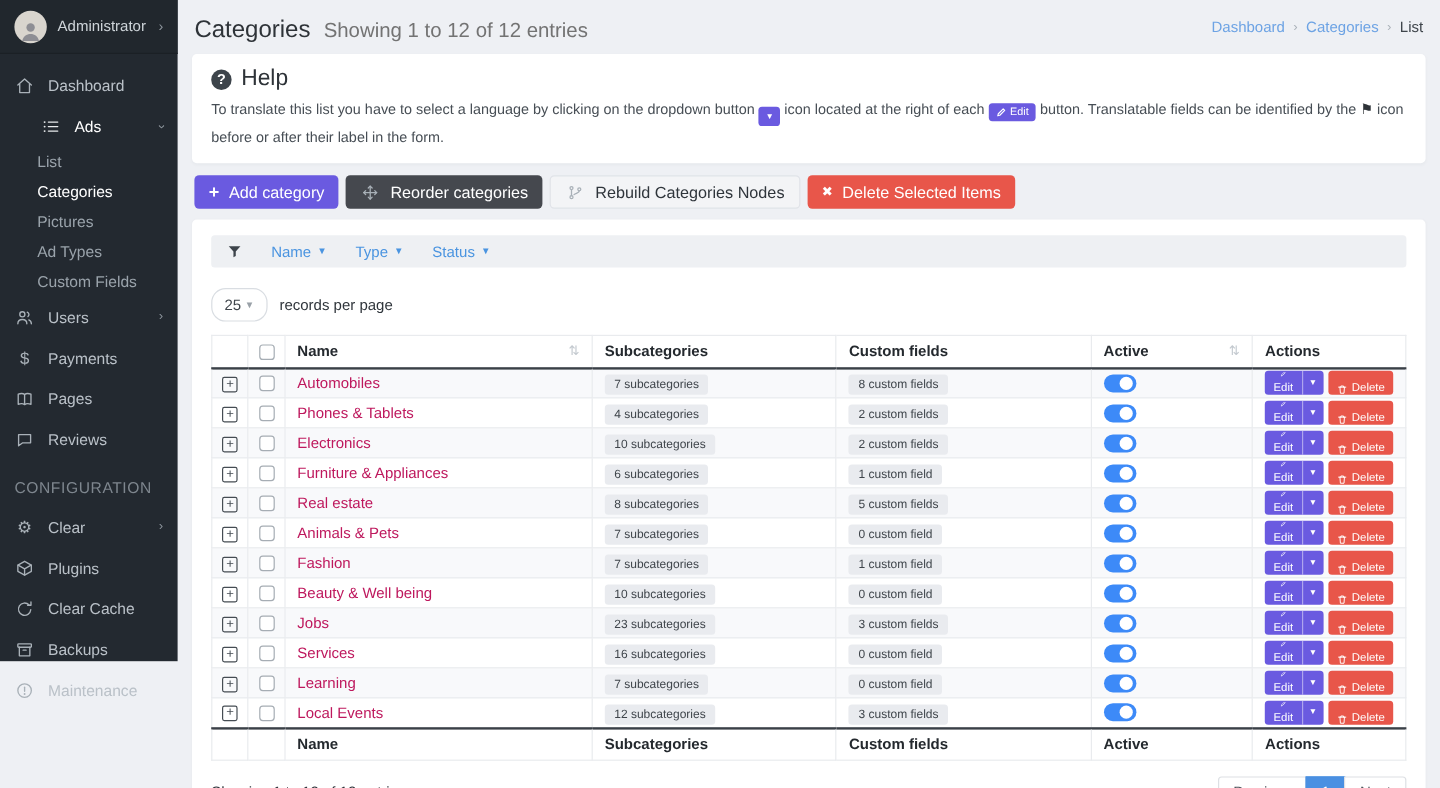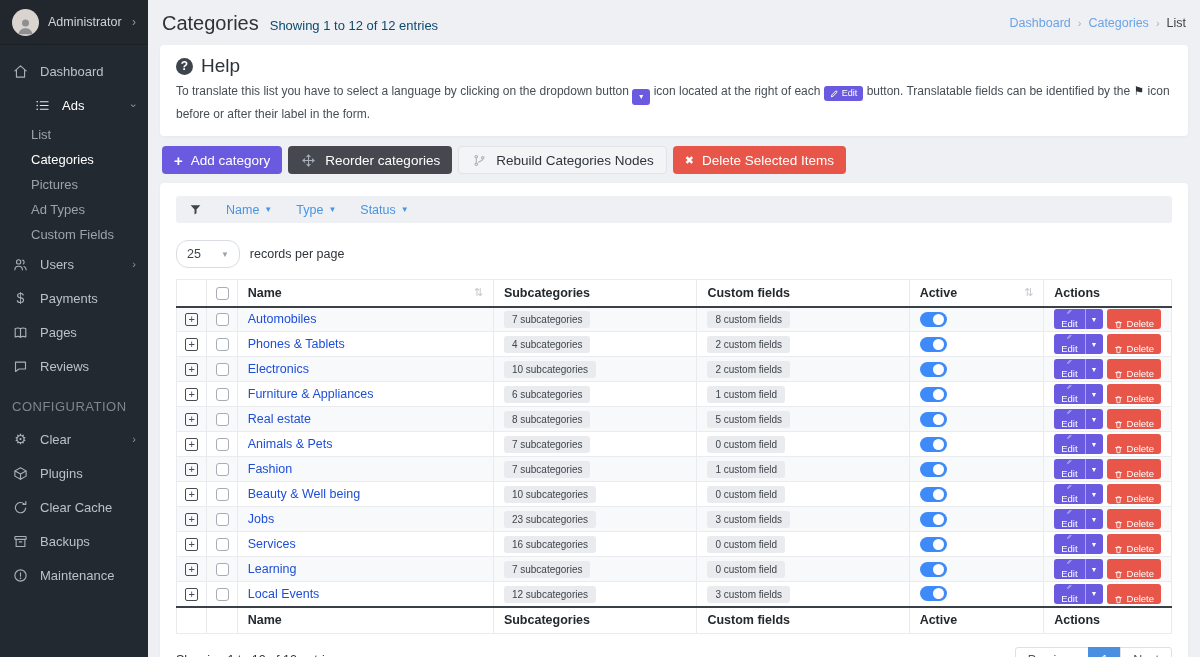--- a/index.html
+++ b/index.html
@@ -5,21 +5,21 @@
   * { box-sizing: border-box; }
   html,body { margin:0; padding:0; }
   body {
     width:1200px; height:657px; overflow:hidden;
     font-family:"Liberation Sans","DejaVu Sans",sans-serif;
     font-size:13px; color:#374046; background:#eef0f4;
   }
   .app { display:flex; width:100%; height:100%; }
 
   
-  .sidebar { width:148px; min-width:148px; background:#232930; color:#bac1c8; height:657px; }
+  .sidebar { width:148px; min-width:148px; background:#232930; color:#bac1c8; height:551px; }
   .sidebar-header { height:45px; display:flex; align-items:center; gap:9px; padding:0 12px;
     background:#21272d; border-bottom:1px solid #1b2025; cursor:pointer; }
   .avatar { width:27px; height:27px; border-radius:50%; background:#d9d5ce; overflow:hidden;
     display:flex; align-items:flex-end; justify-content:center; flex:none; }
   .avatar svg { width:21px; height:21px; }
   .sh-name { font-size:12.5px; color:#ced4d9; flex:1; white-space:nowrap; }
   .sh-chev { color:#8d959c; font-size:12px; }
   .side-nav { padding:9px 0; }
   .nav-item { display:flex; align-items:center; gap:11px; padding:0 12px; height:34px;
     font-size:13px; color:#bac1c8; cursor:pointer; }
@@ -33,21 +33,21 @@
   .nav-sub { display:flex; align-items:center; padding:0 12px 0 31px; height:25px;
     font-size:13px; color:#9aa3ab; cursor:pointer; }
   .nav-sub.active { color:#ffffff; }
   .nav-section { padding:16px 12px 8px; font-size:13px; letter-spacing:.5px; color:#7e868e; }
 
   
   .main { flex:1; display:flex; flex-direction:column; padding:0 12px; overflow:hidden; }
   .page-head { height:45px; min-height:45px; display:flex; align-items:center; justify-content:space-between; padding:0 2px; }
   .ph-left { display:flex; align-items:baseline; gap:11px; }
   .page-title { font-size:20px; font-weight:500; color:#2e3338; margin:0; }
-  .page-subtitle { font-size:13px; color:#0c4a6e;margin-top:8px; }
+  .page-subtitle { font-size:17px; color:#737373;margin-top:8px; }
   .breadcrumb { display:flex; align-items:center; gap:7px; font-size:12.5px; }
   .crumb { color:#6da3e4; cursor:pointer; }
   .crumb.last { color:#3f454b; cursor:default; }
   .crumb-sep { color:#aab1b8; font-size:11px; }
 
   .card { background:#fff; border-radius:4px; box-shadow:0 1px 3px rgba(30,40,60,.04); }
 
   
   .help-card { padding:8px 16px 13px; }
   .help-title-row { display:flex; align-items:center; gap:8px; font-size:19px; color:#2e3338; margin:2px 0 5px; }
@@ -76,34 +76,34 @@
   
   .table-card { padding:13px 16px 12px; flex:1; display:flex; flex-direction:column; margin-bottom:14px; }
   .filter-bar { background:#eef0f3; border-radius:3px; height:27px; display:flex; align-items:center;
     gap:24px; padding:0 13px; margin-bottom:17px; }
   .funnel { color:#3d444b; display:flex; }
   .funnel svg { width:13px; height:13px; }
   .filter-link { color:#4a94e0; font-size:12.5px; display:flex; align-items:center; gap:5px; cursor:pointer; }
   .filter-caret { font-size:8px; }
 
   .rpp-row { display:flex; align-items:center; gap:10px; margin-bottom:11px; }
-  .select-box { display:inline-flex; align-items:center; gap:20px; border:1px solid #d9dde2; border-radius:12px;
+  .select-box { display:inline-flex; align-items:center; gap:3px; border:1px solid #d9dde2; border-radius:12px;
     height:28px; padding:0 10px; font-size:12.5px; color:#3f454b; background:#fff; cursor:pointer; }
   .sel-caret { color:#9aa1a8; font-size:8px; }
   .rpp-label { font-size:12.5px; color:#2f353b; }
 
   table { width:100%; border-collapse:collapse; font-size:12.5px; }
   th,td { border:1px solid #e9ebee; padding:0 10px; }
   thead th { border-bottom:2px solid #3a4047; height:27px; text-align:left; color:#24292e; font-size:12.5px; }
   tfoot th { border-top:2px solid #3a4047; height:27px; text-align:left; color:#24292e; font-size:12.5px; }
   tbody td { height:25px; }
   tbody tr:nth-child(odd) { background:#f8f9fb; }
   .td-center { text-align:center; padding:0 4px; }
   .sort { float:right; color:#c3c9cf; font-size:11px; font-weight:normal; }
-  .name-link { color:#1d4ed8; cursor:pointer; text-decoration:none; }
+  .name-link { color:#be185d; cursor:pointer; text-decoration:none; }
   .badge { background:#e9ebef; color:#3f454b; font-size:10px; padding:3px 8px; border-radius:3px; white-space:nowrap; }
   .expand-box { width:13px; height:13px; border:1px solid #454c53; border-radius:2px; display:inline-flex;
     align-items:center; justify-content:center; font-size:11px; line-height:1; color:#454c53; cursor:pointer; }
   .checkbox { width:13px; height:13px; border:1px solid #a6adb4; border-radius:3px; display:inline-block;
     background:#fff; cursor:pointer; vertical-align:middle; }
   .toggle { width:27px; height:15px; border-radius:8px; background:#3d8af8; display:inline-block;
     position:relative; cursor:pointer; vertical-align:middle; }
   .toggle::after { content:""; position:absolute; width:11px; height:11px; border-radius:50%;
     background:#fff; top:2px; right:3px; }
   .actions-cell { display:flex; gap:4px; align-items:center; }

